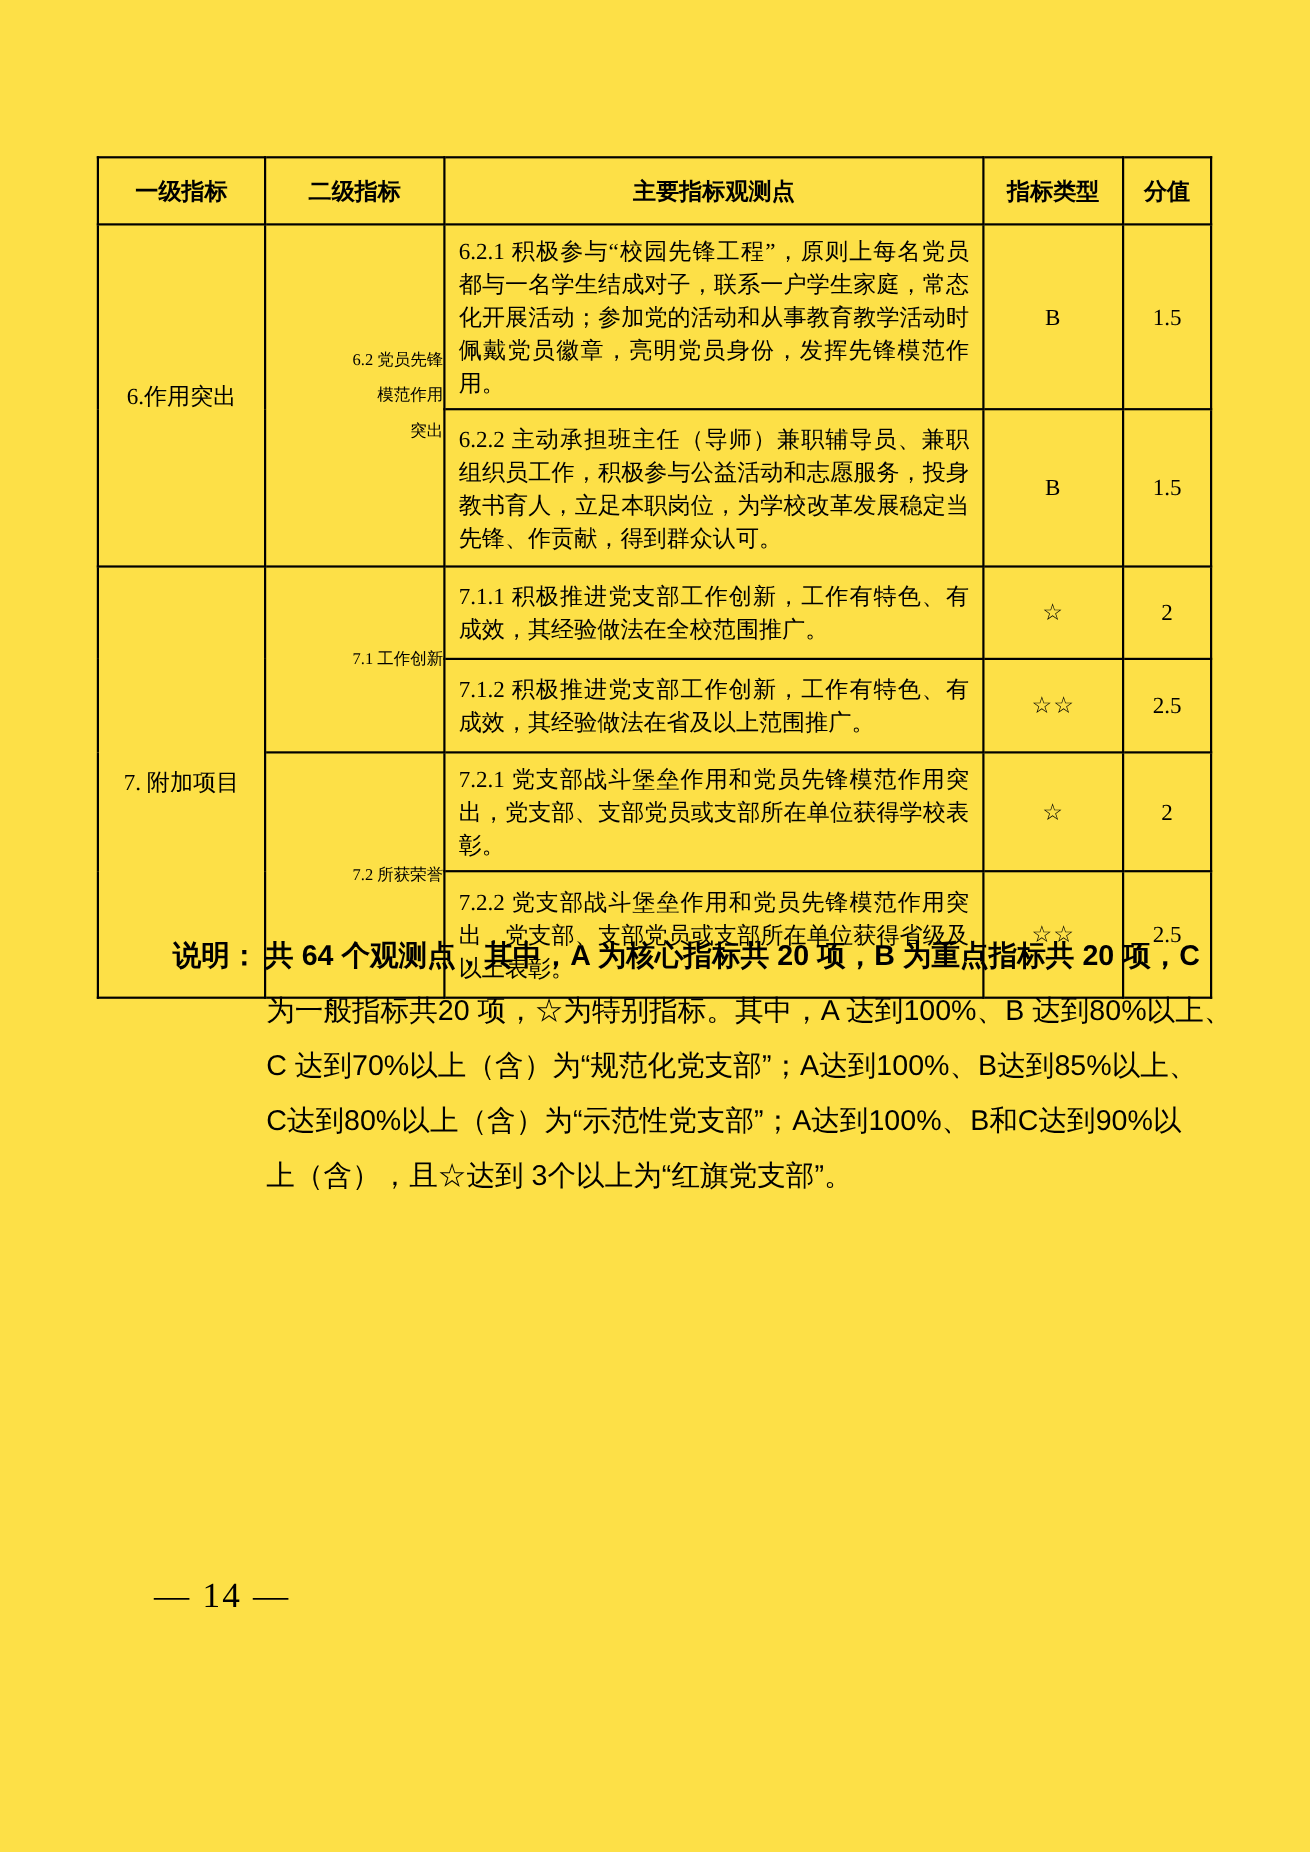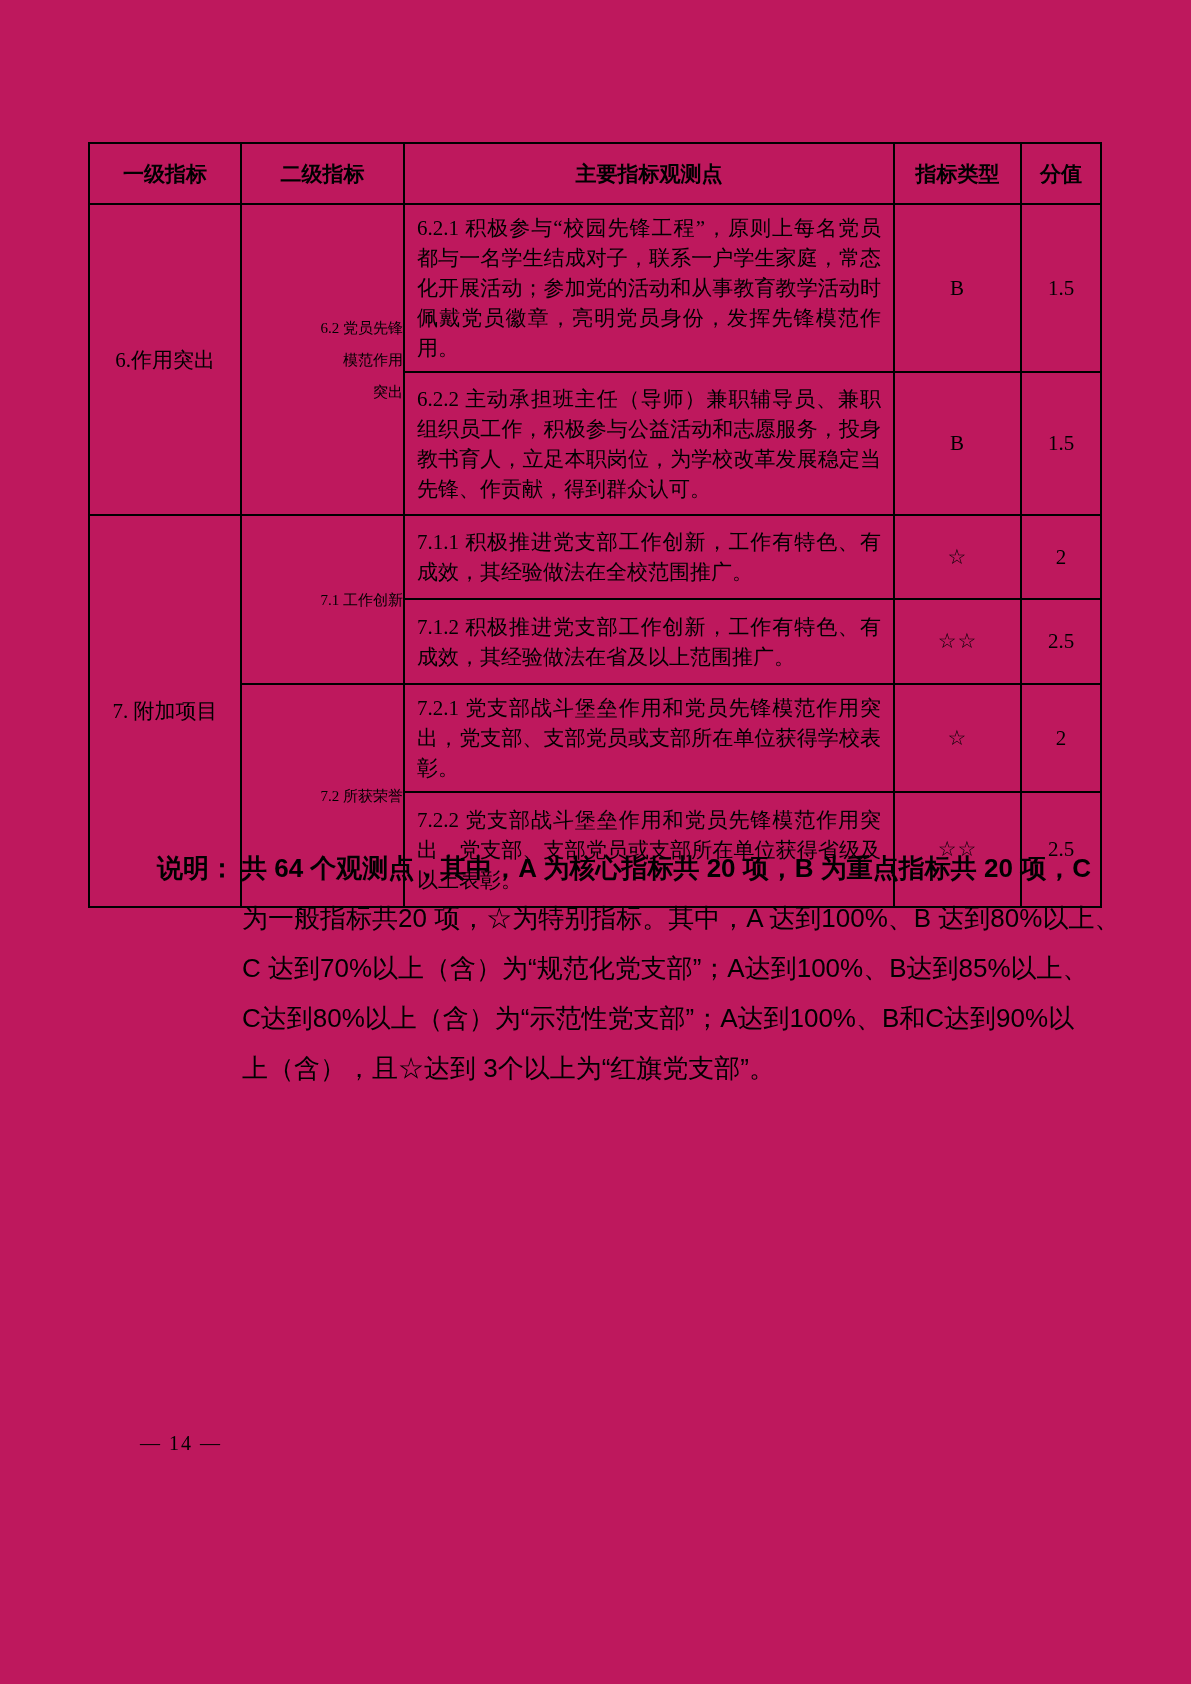--- a/index.html
+++ b/index.html
@@ -1,21 +1,21 @@
 <!DOCTYPE html>
 <html><head>
 <meta charset="utf-8">
 <style>
   * { margin: 0; padding: 0; box-sizing: border-box; }
   html, body { background: #ffffff; }
   .page {
     position: relative;
     width: 1191px;
     height: 1684px;
-    background: #be185d;
+    background: #fde047;
     font-family: "Liberation Serif", serif;
     color: #000000;
     overflow: hidden;
   }
   table.indicator-table {
     position: absolute;
     left: 88px;
     top: 142px;
     width: 1012px;
     border-collapse: collapse;
@@ -95,21 +95,21 @@
   }
   .note-line.cont {
     font-family: Liberation Sans, sans-serif;
     font-weight: 400;
     padding-left: 85px;
   }
   .page-number {
     position: absolute;
     left: 140px;
     top: 1432px;
-    font-size: 20px;
+    font-size: 32px;
     font-family: "Liberation Serif", serif;
     color: #000000;
     letter-spacing: 2px;
   }
 </style>
 </head>
 <body>
 
 <div class="page">
 

